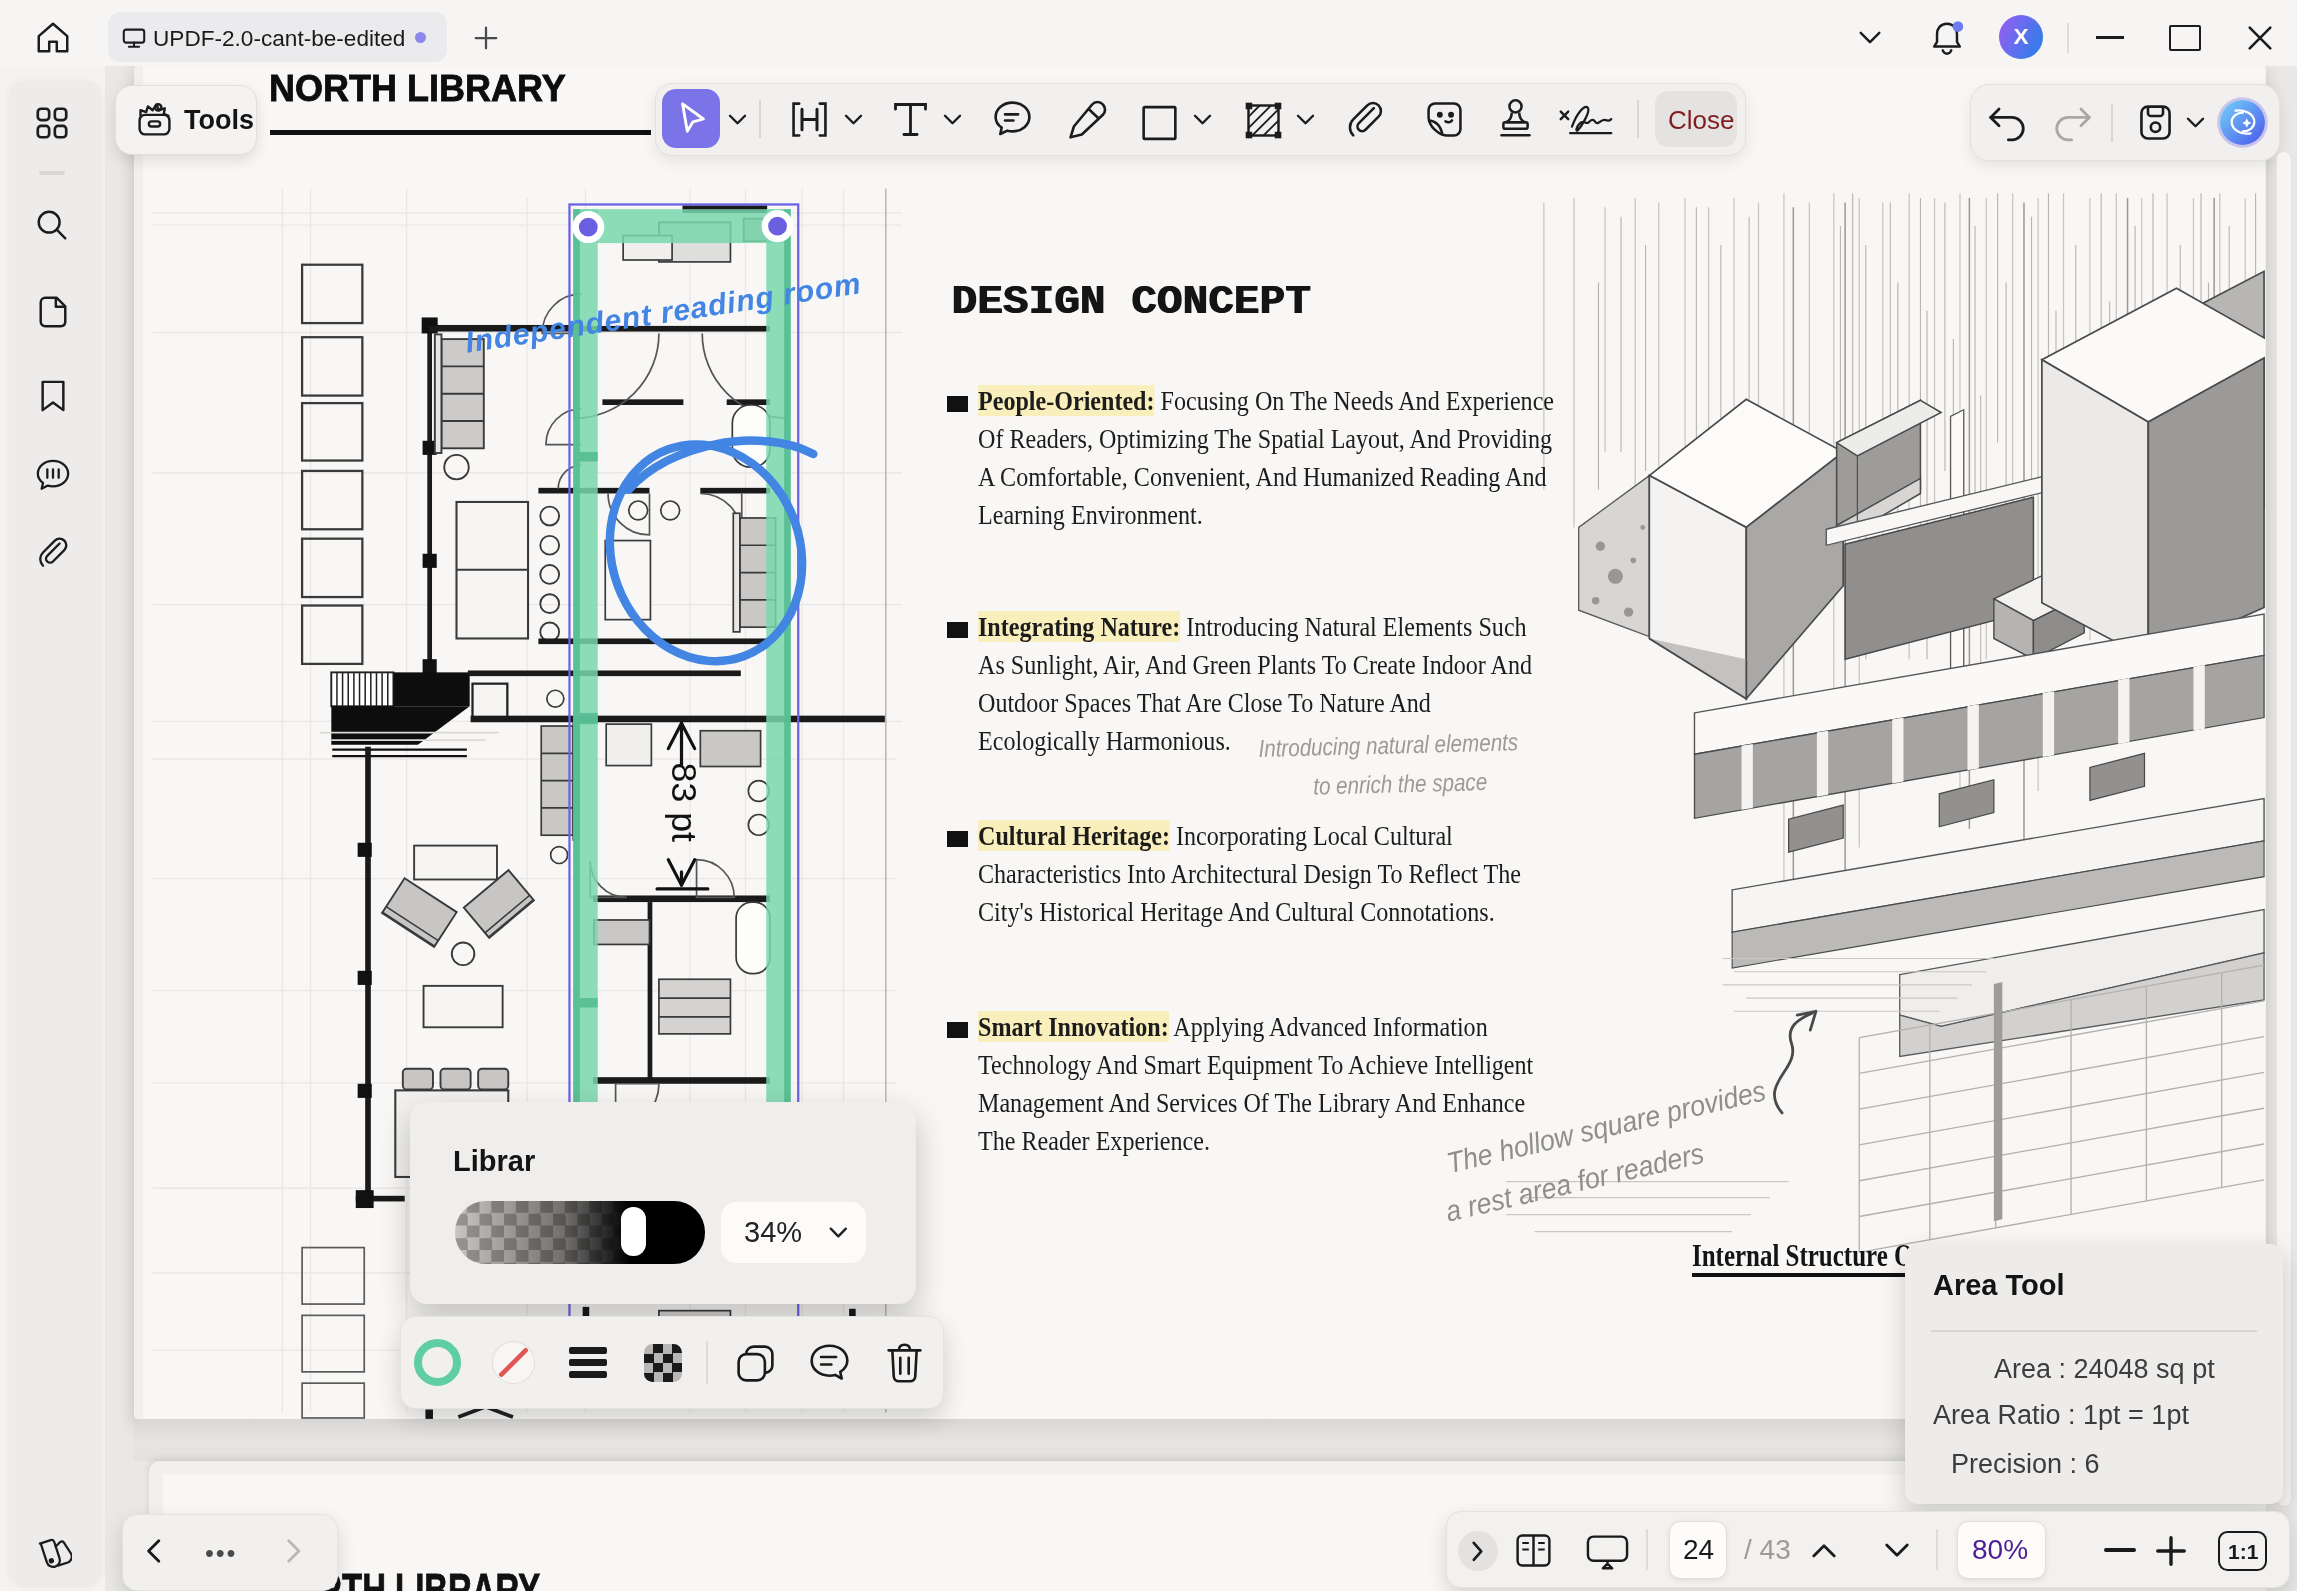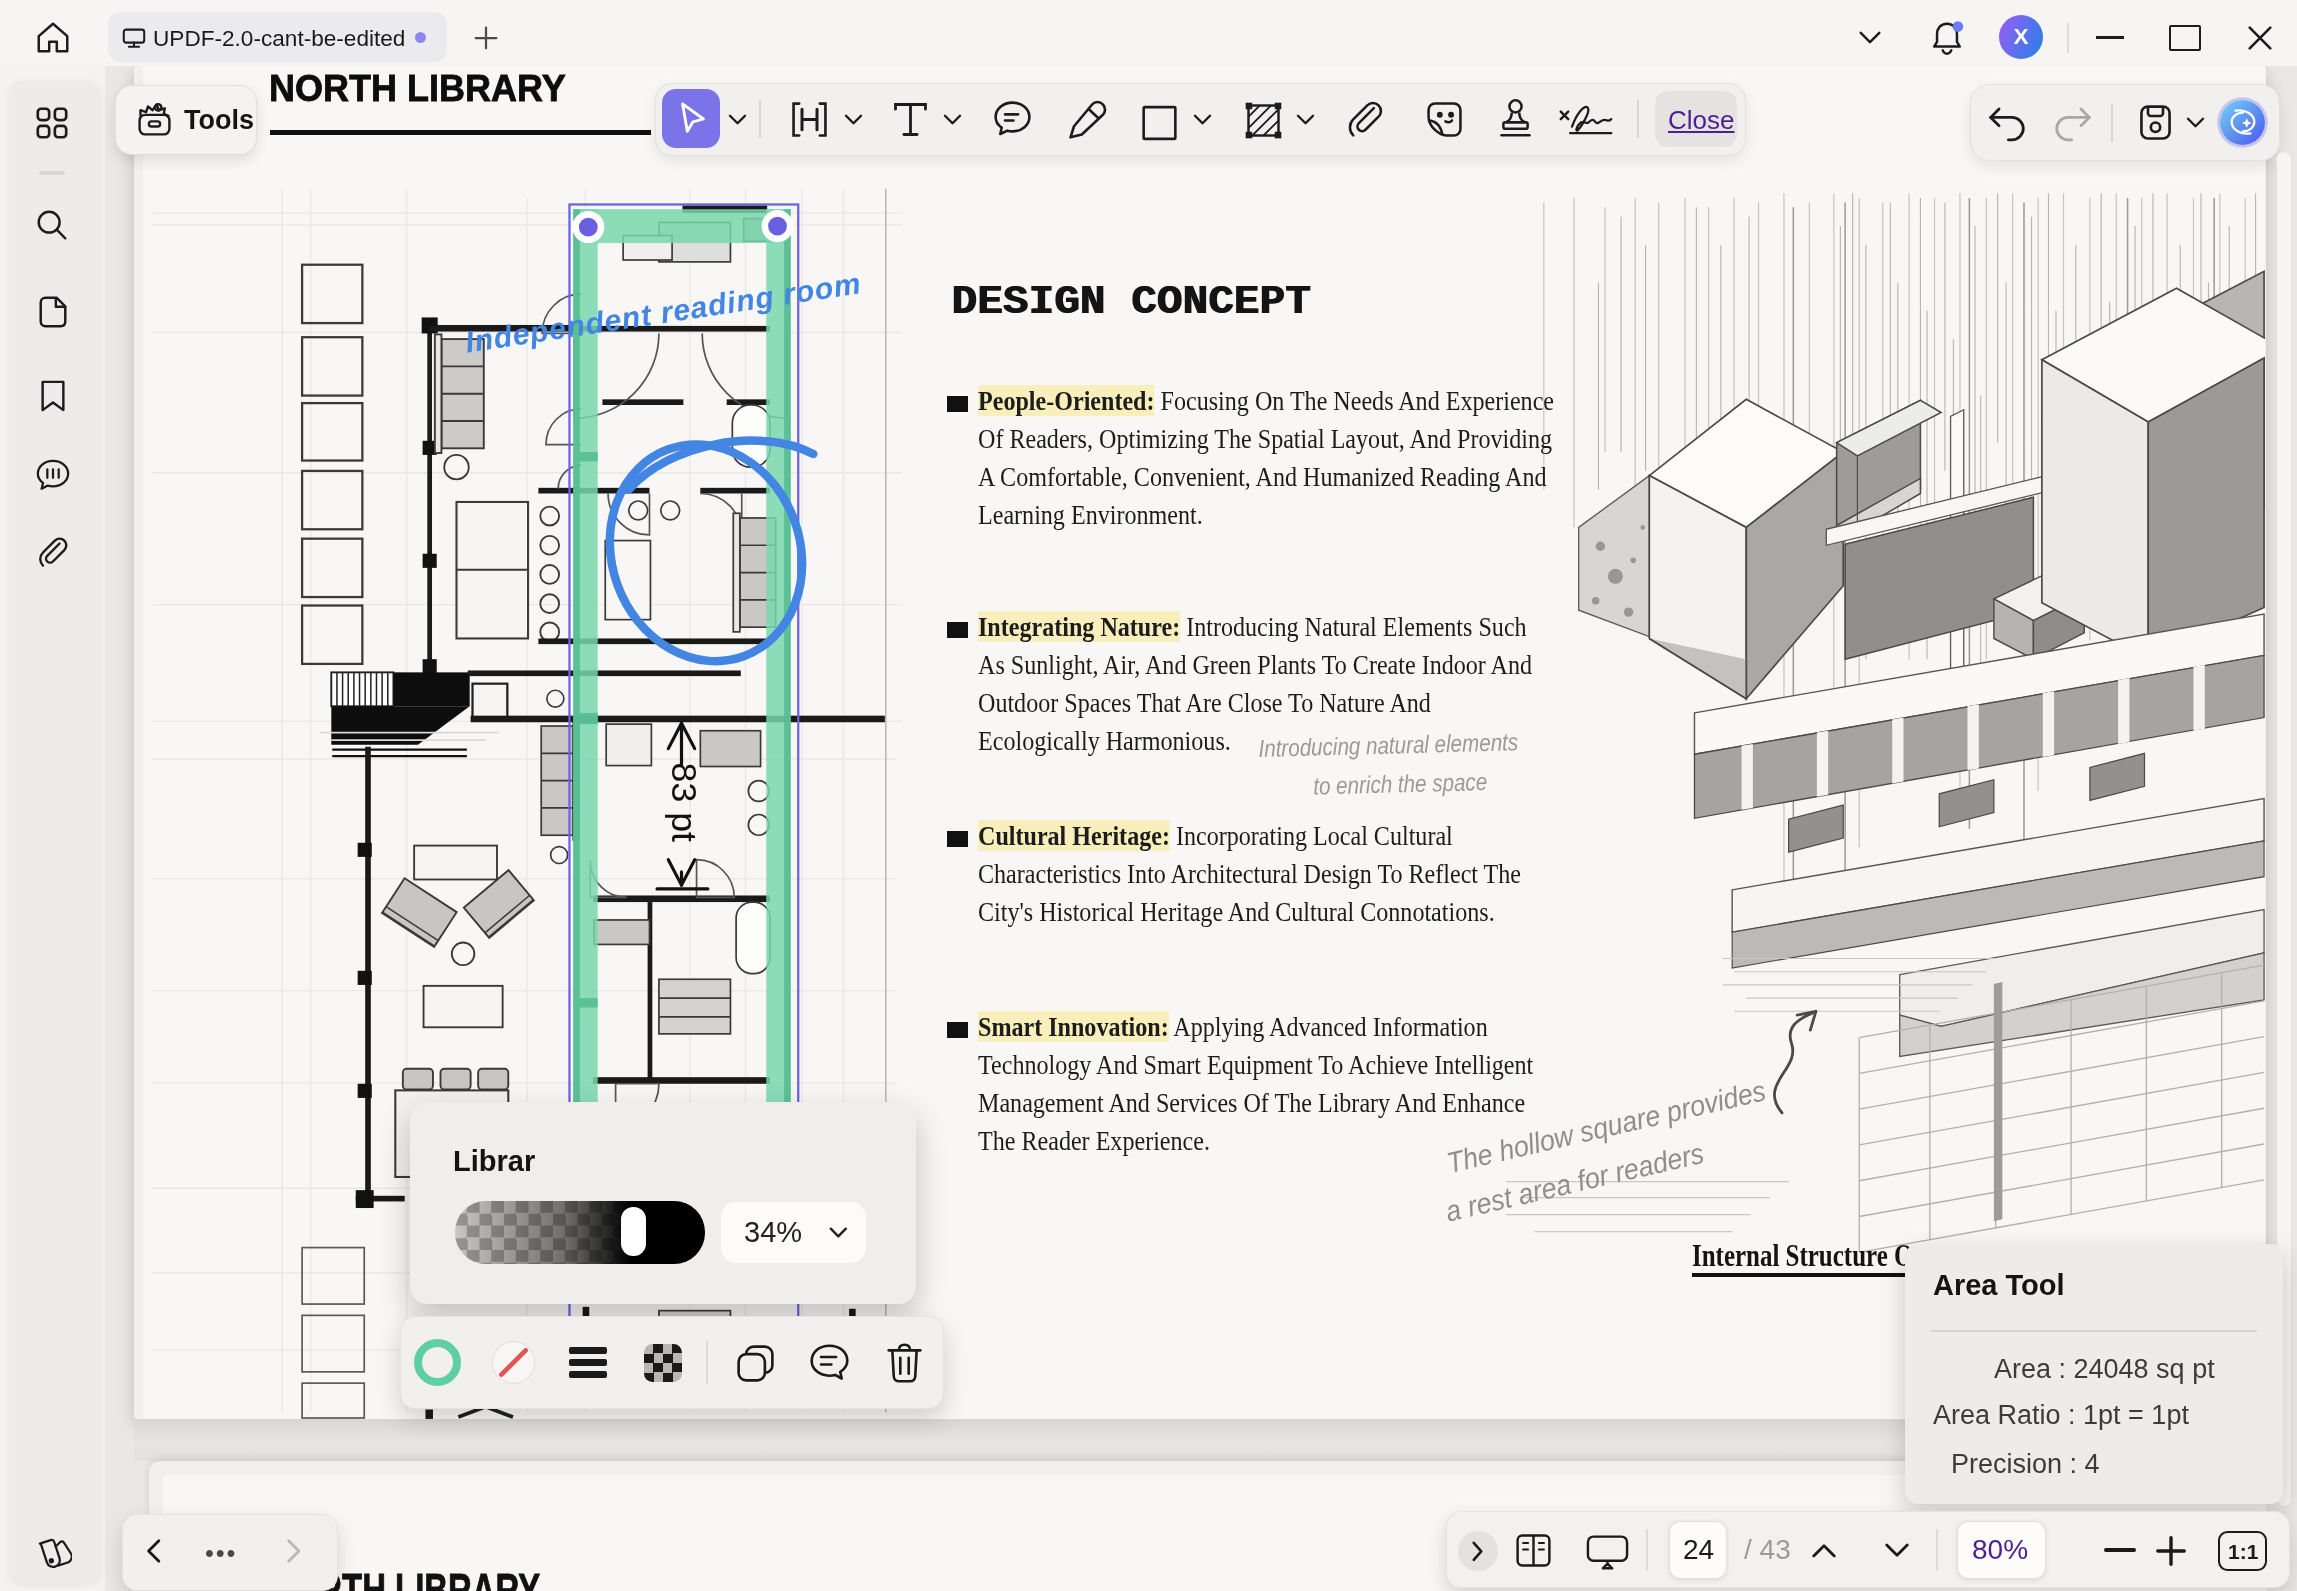--- a/index.html
+++ b/index.html
@@ -523,21 +523,21 @@
 
 <svg class="abs" style="left:1557px;top:102px" width="58" height="38" viewBox="0 0 62 40" fill="none" stroke="#1c1c1e" stroke-linecap="round">
     <path d="M4 10 L12 18 M12 10 L4 18" stroke-width="2.6"></path>
     <path d="M16 26 C22 10 30 2 33 6 C36 10 26 26 22 30 C20 32 20 26 25 22 C29 19 30 23 33 22 C35 21 36 18 39 19 C41 20 41 23 44 22 C47 21 48 18 52 19 C54 20 56 20 58 18" stroke-width="2.4"></path>
     <path d="M14 33 L58 33" stroke-width="2.4"></path>
   </svg>
 
 <div class="abs" style="left:1637px;top:100px;width:1.9px;height:38px;background:#d8d7d5;"></div>
 
 <div class="abs" style="left:1655px;top:91px;width:82px;height:56px;background:#e4e3e1;border-radius:13px;"></div>
-<div class="abs" style="left:1668px;top:105px;font-size:26px;color:#4c1d95;text-decoration:underline;">Close</div>
+<div class="abs" style="left:1668px;top:105px;font-size:26px;color:#7f1d1d;">Close</div>
 
 <div class="abs" style="left:1970px;top:84px;width:310px;height:77px;background:#f1f0ee;border:0.9px solid #e2e1df;border-radius:19px;box-shadow:0 5.6px 15px rgba(0,0,0,0.08);"></div>
 
 <svg class="abs" style="left:1986px;top:104px" width="41" height="38" viewBox="0 0 44 40" fill="none" stroke="#1c1c1e" stroke-width="3" stroke-linecap="round" stroke-linejoin="round">
     <path d="M14 5 L5 14 L14 23"></path>
     <path d="M5 14 L28 14 C34.6 14 40 19.4 40 26 C40 32.6 34.6 38 28 38 L24 38" fill="none"></path>
   </svg>
 
 <svg class="abs" style="left:2053px;top:104px" width="41" height="38" viewBox="0 0 44 40" fill="none" stroke="#a9a8a6" stroke-width="3" stroke-linecap="round" stroke-linejoin="round">
     <path d="M30 5 L39 14 L30 23"></path>
@@ -640,21 +640,21 @@
 <div class="abs" style="left:1905px;top:1244px;width:378px;height:260px;background:#edecea;border-radius:13px;box-shadow:0 9.4px 26px rgba(0,0,0,0.18);"></div>
 
 <div class="abs" style="left:1933px;top:1269px;font-weight:700;font-size:29px;color:#141414;">Area Tool</div>
 
 <div class="abs" style="left:1931px;top:1330px;width:326px;height:1.9px;background:#d7d6d4;"></div>
 
 <div class="abs" style="left:1994px;top:1354px;font-size:27px;color:#3c3c3c;">Area : 24048 sq pt</div>
 
 <div class="abs" style="left:1933px;top:1400px;font-size:27px;color:#3c3c3c;">Area Ratio : 1pt = 1pt</div>
 
-<div class="abs" style="left:1951px;top:1449px;font-size:27px;color:#3c3c3c;">Precision : 4</div>
+<div class="abs" style="left:1951px;top:1449px;font-size:27px;color:#3c3c3c;">Precision : 6</div>
 
 <div class="abs" style="left:122px;top:1514px;width:216px;height:77px;background:#f1f0ee;border:0.9px solid #e4e3e1;border-radius:15px;box-shadow:0 7.5px 19px rgba(0,0,0,0.14);"></div>
 <svg class="abs" style="left:141px;top:1537px" width="24.5" height="28" viewBox="0 0 26 30" fill="none" stroke="#1a1a1a" stroke-width="3" stroke-linecap="round" stroke-linejoin="round">
     <path d="M19 4 L8 15 L19 26"></path>
   </svg>
 <div class="abs" style="left:205px;top:1539px;font-size:25.4px;letter-spacing:1.9px;color:#4a4a4a;">•••</div>
 <svg class="abs" style="left:282px;top:1537px" width="24.5" height="28" viewBox="0 0 26 30" fill="none" stroke="#b9b8b6" stroke-width="3" stroke-linecap="round" stroke-linejoin="round">
     <path d="M7 4 L18 15 L7 26"></path>
   </svg>
 

